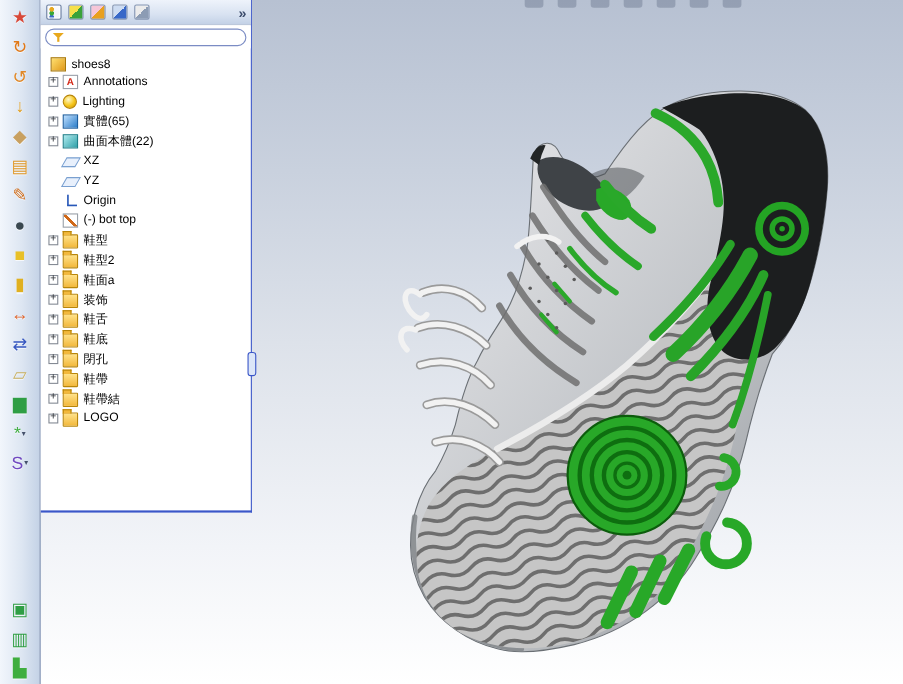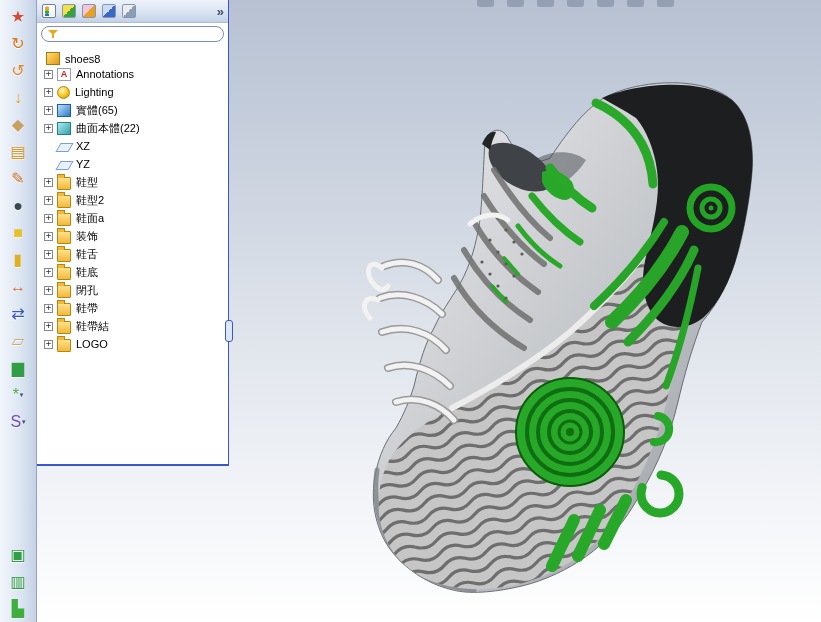--- a/index.html
+++ b/index.html
@@ -426,23 +426,37 @@
   </div>
 
   <div class="tree-row">
     <span class="expand-box" style="visibility: hidden;">
               <span class="plus">+</span>
             </span>
     <span class="ti ti-plane-icon"></span>
     <span class="tree-label">YZ</span>
   </div>
 
-
-
-
+  <div class="tree-row">
+    <span class="expand-box" style="visibility: hidden;">
+              <span class="plus">+</span>
+            </span>
+    <span class="ti ti-origin-icon"></span>
+    <span class="tree-label">Origin</span>
+  </div>
+
+
+
+  <div class="tree-row">
+    <span class="expand-box" style="visibility: hidden;">
+              <span class="plus">+</span>
+            </span>
+    <span class="ti ti-sketch-icon"></span>
+    <span class="tree-label">(-) bot top</span>
+  </div>
 
   <div class="tree-row">
     <span class="expand-box">
               <span class="plus">+</span>
             </span>
     <span class="ti ti-folder-icon"></span>
     <span class="tree-label">鞋型</span>
   </div>
 
   <div class="tree-row">

